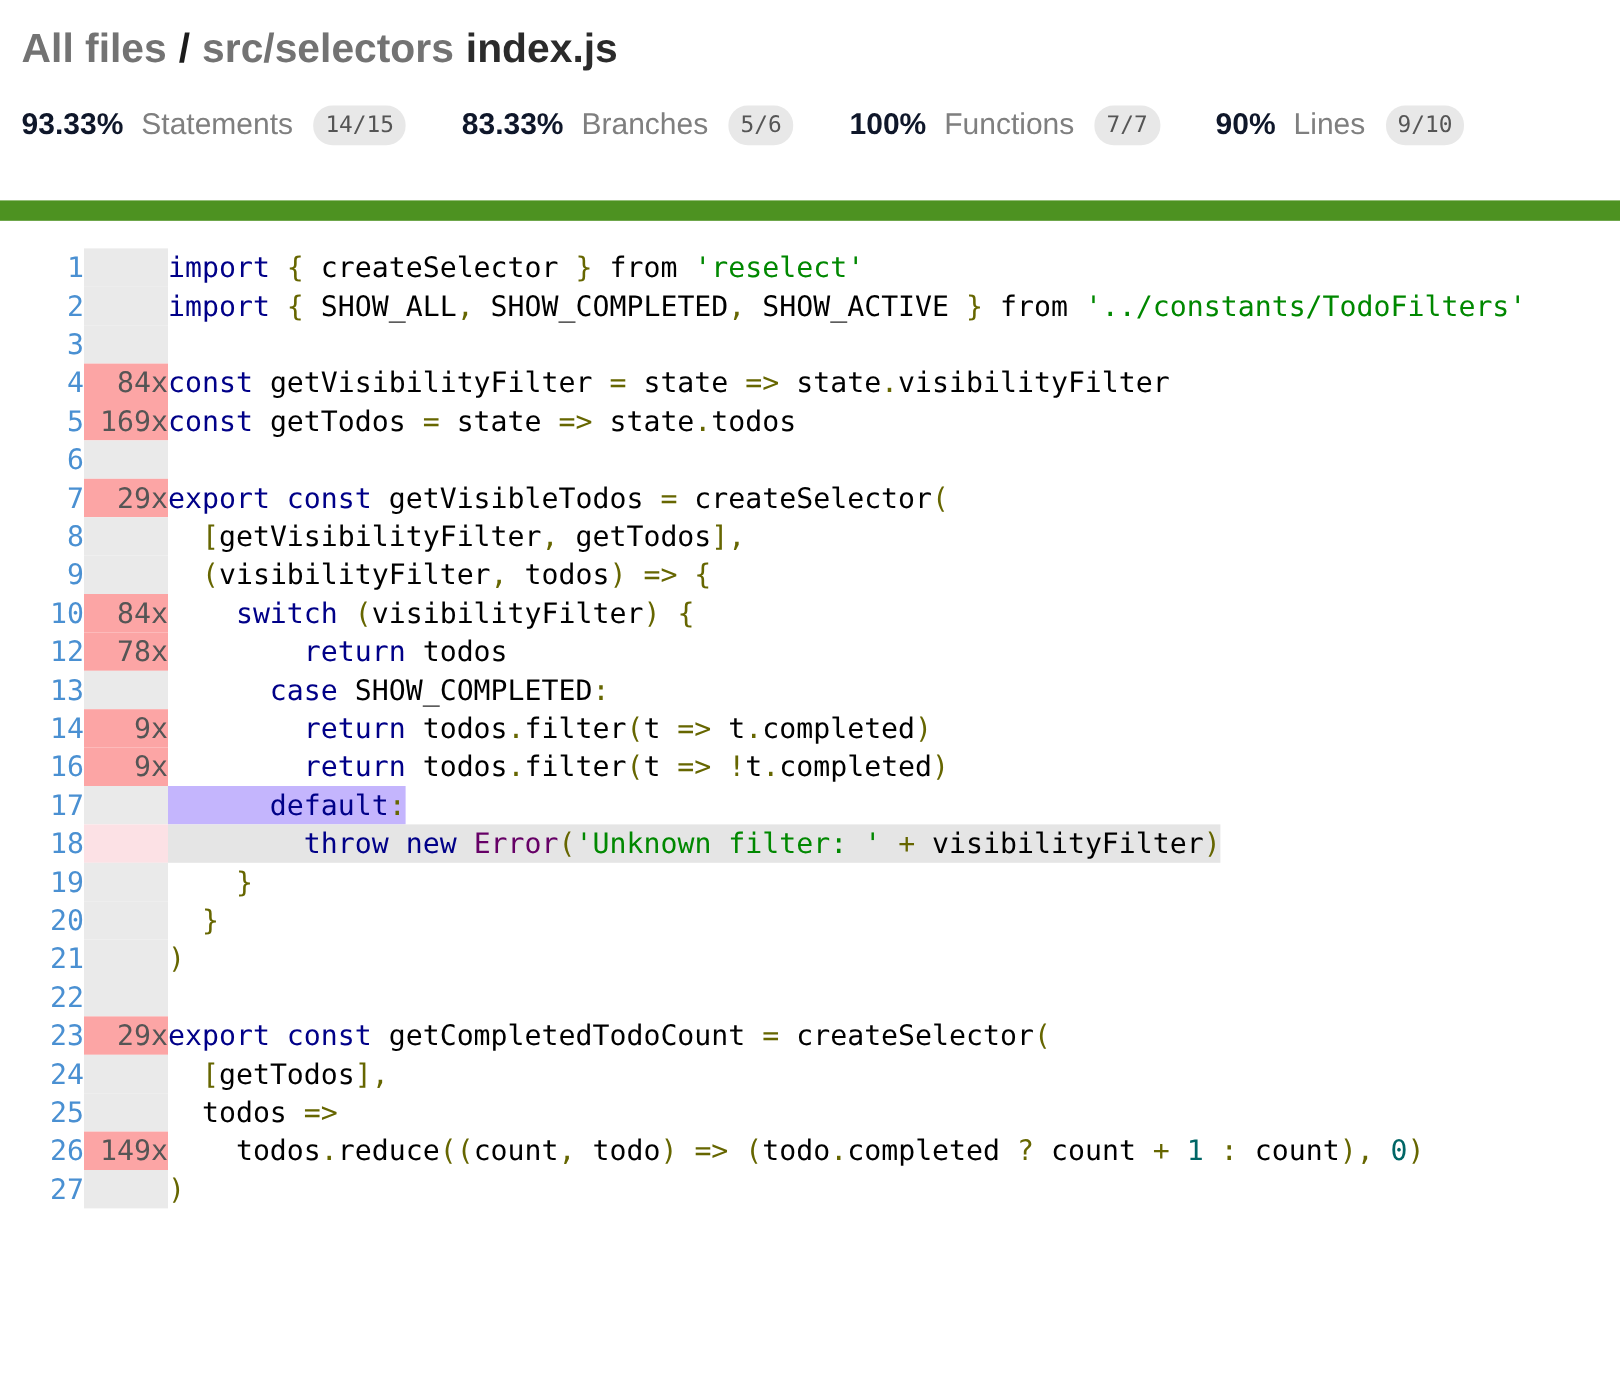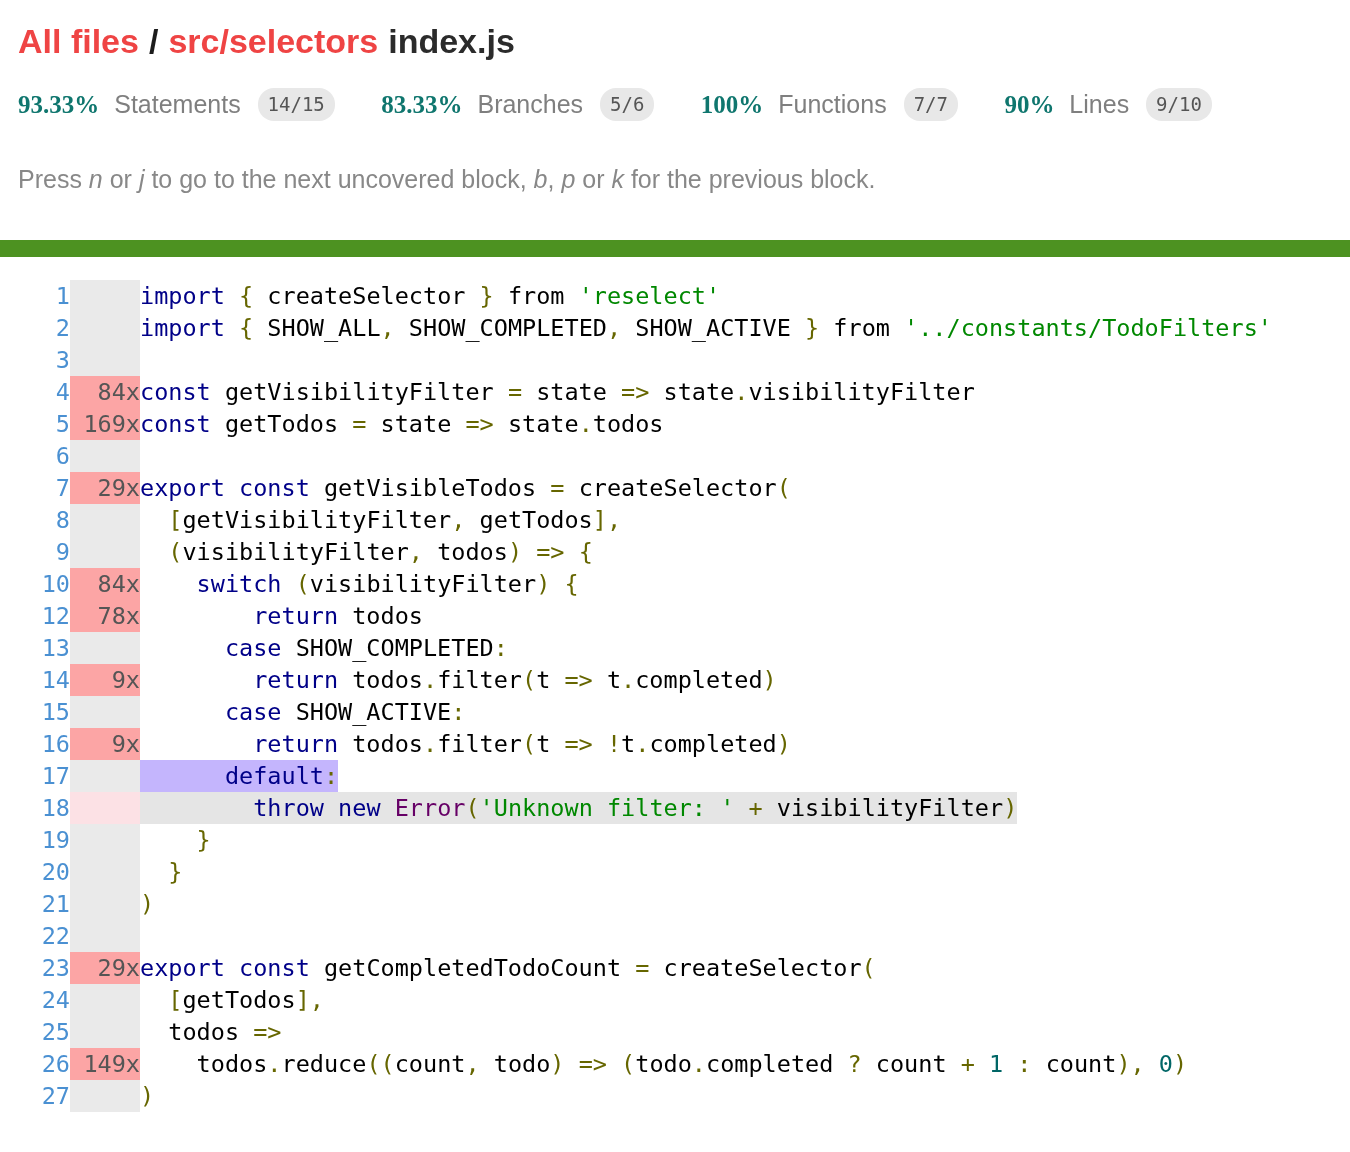--- a/index.html
+++ b/index.html
@@ -6,28 +6,28 @@
   html, body { margin: 0; padding: 0; }
   body {
     width: 1350px; height: 1152px; overflow: hidden;
     background: #ffffff; color: #333;
     font-family: "Liberation Sans", sans-serif;
   }
   .header { padding: 22px 20px 0 18px; }
 
   
   .breadcrumb { margin: 0; font-size: 34px; font-weight: bold; color: #2b2b2b; }
-  .breadcrumb a { color: #ef4444; text-decoration: none; cursor: pointer; }
+  .breadcrumb a { color: #737373; text-decoration: none; cursor: pointer; }
   .breadcrumb .sep { color: #1c1c1c; margin: 0 10px; }
   .breadcrumb .current { color: #2b2b2b; margin-left: 10px; }
 
   
   .metrics { margin-top: 27px; }
   .metric { display: inline-block; margin-right: 42px; font-size: 25px; white-space: nowrap; }
-  .metric .pct { font-weight: bold; color: #0f766e; font-family: Liberation Serif, serif; }
+  .metric .pct { font-weight: bold; color: #0f172a; }
   .metric .label { color: #7f7f7f; margin-left: 8px; text-align: right; }
   .metric .fraction {
     display: inline-block; margin-left: 10px; padding: 5px 10px 6px;
     font-family: "DejaVu Sans Mono", "Liberation Mono", monospace;
     font-size: 19px; color: #555; background: #e8e8e8; border-radius: 16px;
     vertical-align: 2px;
   }
 
   
   .help { margin-top: 44px; font-size: 25px; color: #888; }
@@ -89,21 +89,20 @@
       <span class="label">Functions</span>
       <span class="fraction">7/7</span>
     </span>
     <span class="metric">
       <span class="pct">90%</span>
       <span class="label">Lines</span>
       <span class="fraction">9/10</span>
     </span>
   </div>
 
-  <p class="help"><span>Press </span><em>n</em><span> or </span><em>j</em><span> to go to the next uncovered block, </span><em>b</em><span>, </span><em>p</em><span> or </span><em>k</em><span> for the previous block.</span></p>
 </div>
 
 <div class="status-line"></div>
 
 <table class="coverage">
   <tbody>
       <tr>
         <td class="ln">1</td>
         <td class="ct cover-neutral"></td>
         <td class="cd"><span class="tok-kwd">import</span><span class="tok-pln"> </span><span class="tok-pun">{</span><span class="tok-pln"> createSelector </span><span class="tok-pun">}</span><span class="tok-pln"> from </span><span class="tok-str">'reselect'</span></td>
@@ -162,25 +161,20 @@
         <td class="ln">13</td>
         <td class="ct cover-neutral"></td>
         <td class="cd"><span class="tok-pln">      </span><span class="tok-kwd">case</span><span class="tok-pln"> SHOW_COMPLETED</span><span class="tok-pun">:</span></td>
       </tr>
       <tr>
         <td class="ln">14</td>
         <td class="ct cover-yes">9x</td>
         <td class="cd"><span class="tok-pln">        </span><span class="tok-kwd">return</span><span class="tok-pln"> todos</span><span class="tok-pun">.</span><span class="tok-pln">filter</span><span class="tok-pun">(</span><span class="tok-pln">t </span><span class="tok-pun">=&gt;</span><span class="tok-pln"> t</span><span class="tok-pun">.</span><span class="tok-pln">completed</span><span class="tok-pun">)</span></td>
       </tr>
       <tr>
-        <td class="ln">15</td>
-        <td class="ct cover-neutral"></td>
-        <td class="cd"><span class="tok-pln">      </span><span class="tok-kwd">case</span><span class="tok-pln"> SHOW_ACTIVE</span><span class="tok-pun">:</span></td>
-      </tr>
-      <tr>
         <td class="ln">16</td>
         <td class="ct cover-yes">9x</td>
         <td class="cd"><span class="tok-pln">        </span><span class="tok-kwd">return</span><span class="tok-pln"> todos</span><span class="tok-pun">.</span><span class="tok-pln">filter</span><span class="tok-pun">(</span><span class="tok-pln">t </span><span class="tok-pun">=&gt;</span><span class="tok-pln"> </span><span class="tok-pun">!</span><span class="tok-pln">t</span><span class="tok-pun">.</span><span class="tok-pln">completed</span><span class="tok-pun">)</span></td>
       </tr>
       <tr>
         <td class="ln">17</td>
         <td class="ct cover-neutral"></td>
         <td class="cd"><span class="hl-branch"><span class="tok-pln">      </span><span class="tok-kwd">default</span><span class="tok-pun">:</span></span></td>
       </tr>
       <tr>

